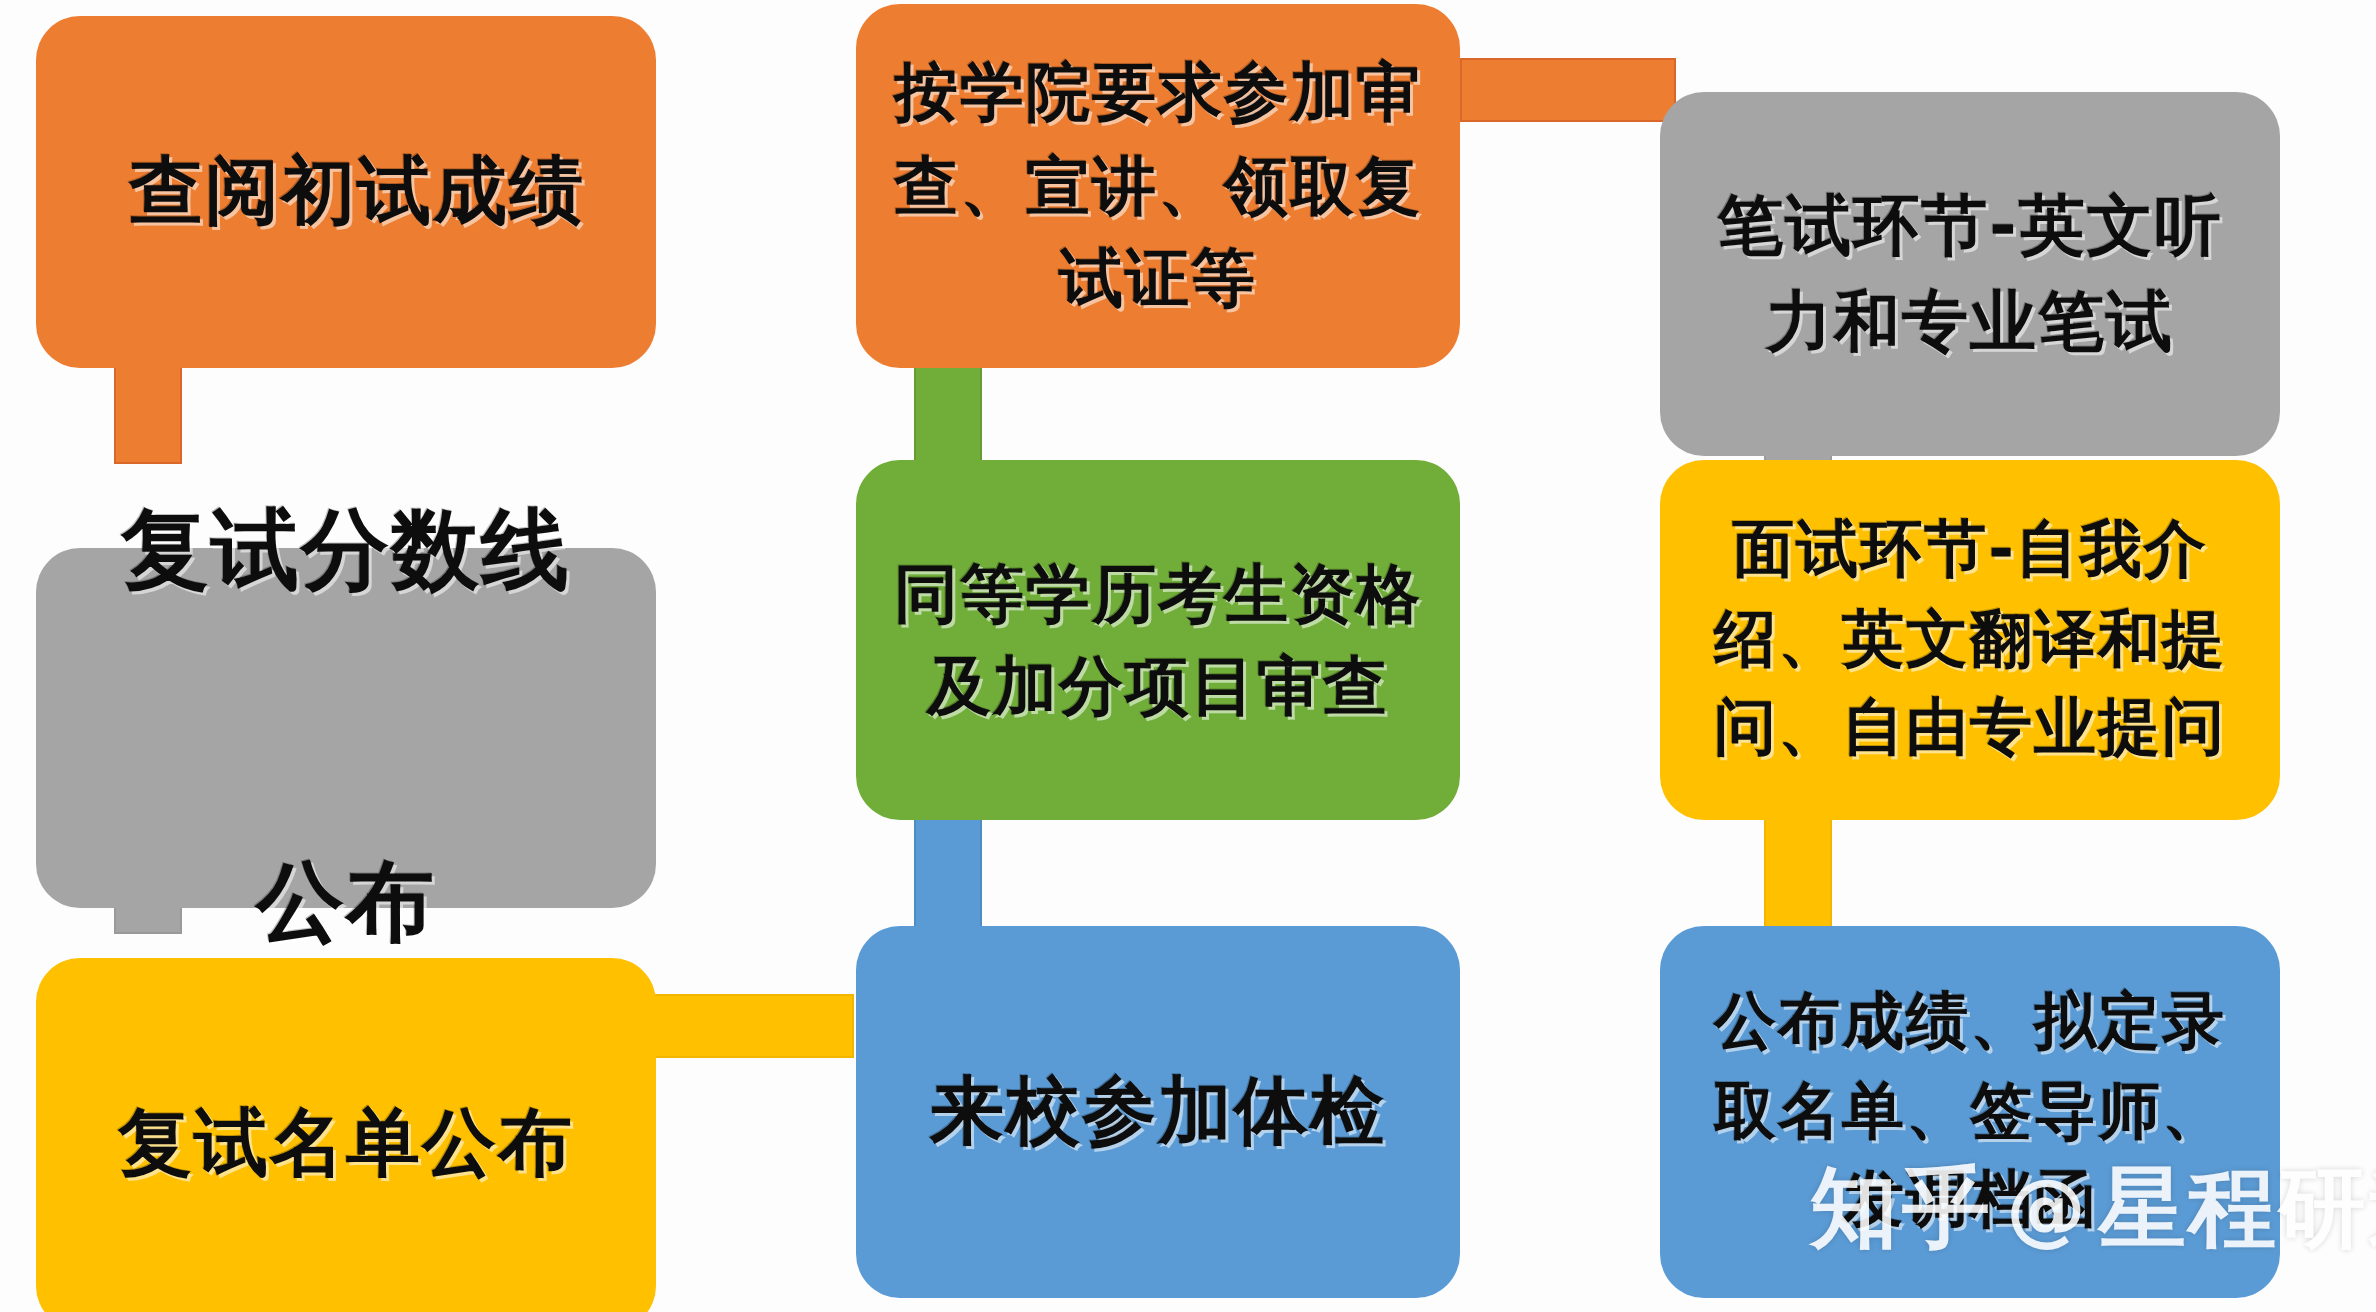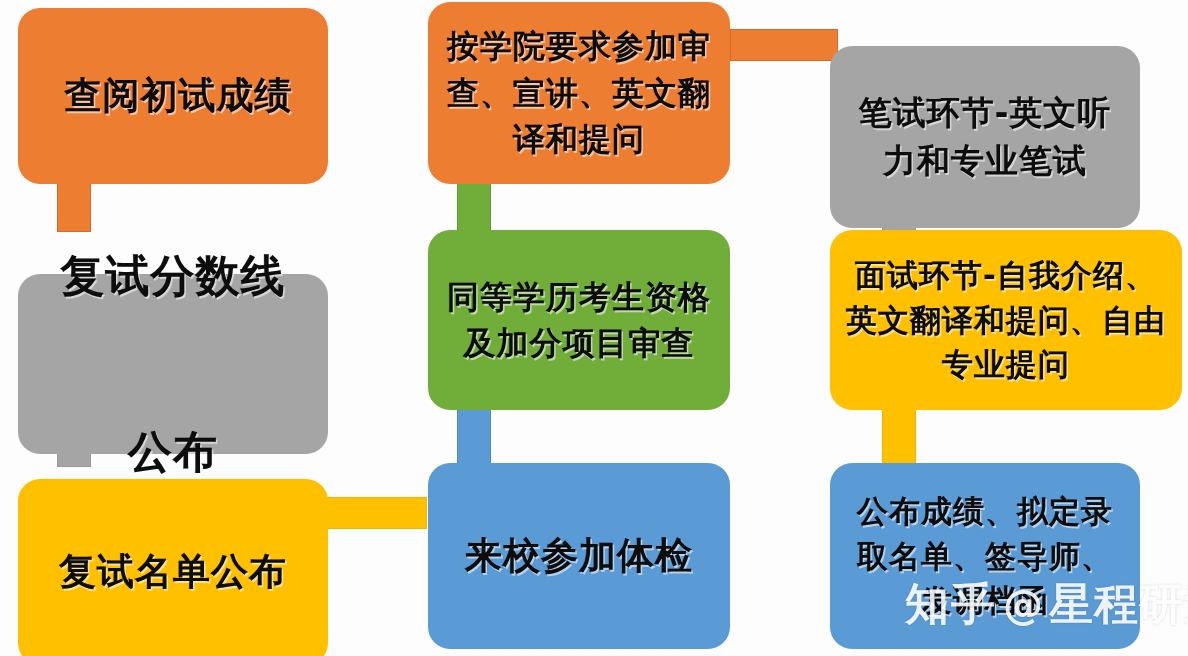--- a/index.html
+++ b/index.html
@@ -91,40 +91,40 @@
 
   <div class="connector v c-blue" style="left:457px; top:405px; width:34px; height:62px;"></div>
 
   <div class="connector v c-green" style="left:457px; top:170px; width:34px; height:62px;"></div>
 
   <div class="node orange" style="left:18px; top:8px; width:310px; height:176px; font-size:37px;padding-left:25px;">
     <span class="label">查阅初试成绩</span>
   </div>
 
   <div class="node orange" style="left:428px; top:2px; width:302px; height:182px; font-size:32px;">
-    <span class="label">按学院要求参加审查、宣讲、英文翻译和提问</span>
+    <span class="label">按学院要求参加审查、宣讲、领取复试证等</span>
   </div>
 
   <div class="node gray" style="left:830px; top:2px; width:310px; height:182px; font-size:33px;">
     <span class="label">笔试环节-英文听力和专业笔试</span>
   </div>
 
   <div class="node gray" style="left:18px; top:230px; width:310px; height:180px; font-size:44px; line-height:2.0;">
     <span class="label">
       <span>复试分数线</span><br>
       <span style="display:inline-block;height:14px;"></span><br>
       <span>公布</span>
     </span>
   </div>
 
   <div class="node green" style="left:428px; top:230px; width:302px; height:180px; font-size:32px;">
     <span class="label">同等学历考生资格及加分项目审查</span>
   </div>
 
-  <div class="node yellow" style="left:830px; top:230px; width:352px; height:180px; font-size:31px;">
+  <div class="node yellow" style="left:830px; top:230px; width:310px; height:180px; font-size:31px;">
     <span class="label">面试环节-自我介绍、英文翻译和提问、自由专业提问</span>
   </div>
 
   <div class="node yellow" style="left:18px; top:463px; width:310px; height:186px; font-size:37px;margin-top:16px;">
     <span class="label">复试名单公布</span>
   </div>
 
   <div class="node blue" style="left:428px; top:463px; width:302px; height:186px; font-size:37px;">
     <span class="label">来校参加体检</span>
   </div>

